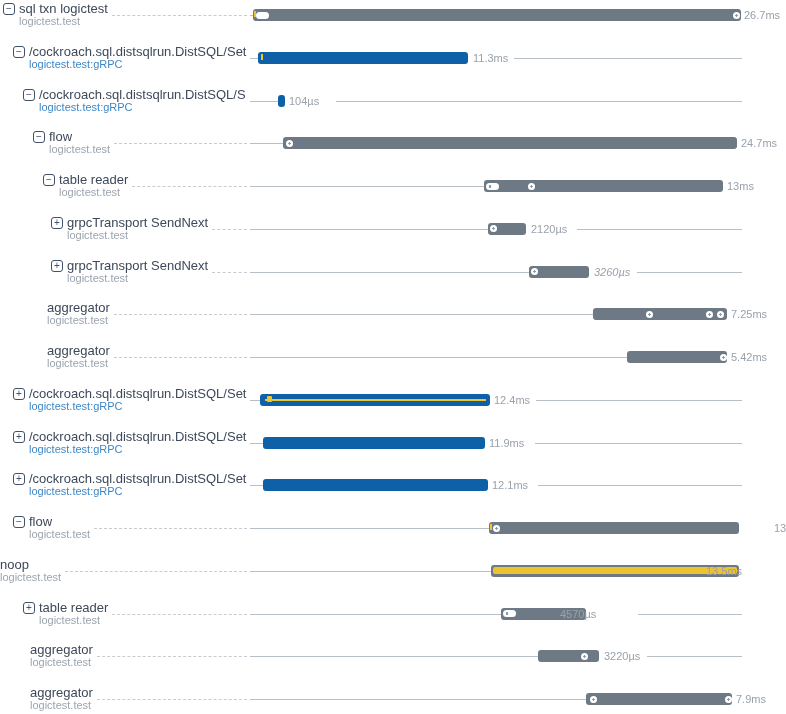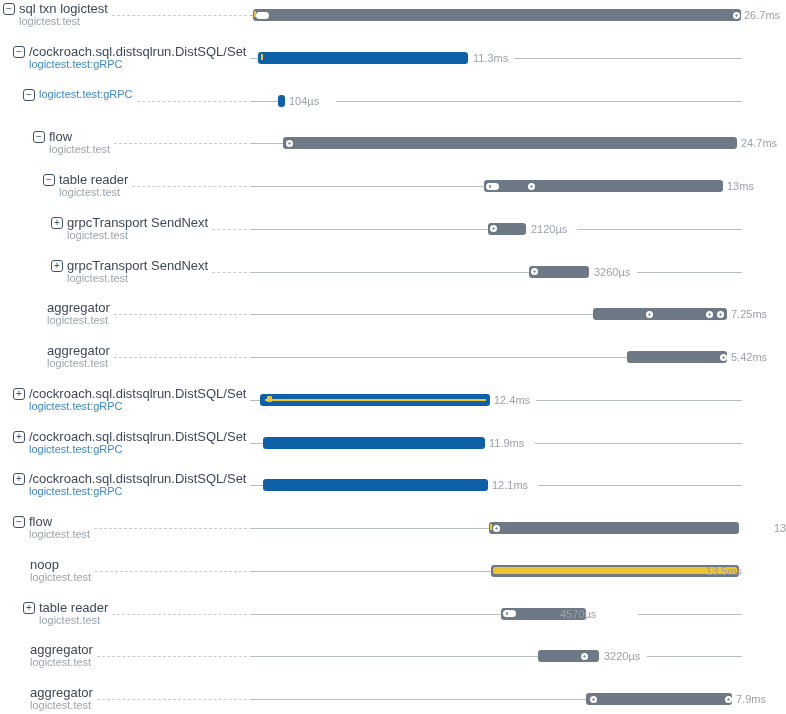--- a/index.html
+++ b/index.html
@@ -72,20 +72,21 @@
     <div class="bar blue" style="left: 258px; width: 210px;"></div>
     <span class="duration" style="left: 473px;">11.3ms</span>
     <div class="trail" style="left: 514px; width: 228px;"></div>
   <span class="mark ytick" style="left: 261px;"></span>
       </div>
 
   <div class="row">
     <div class="labelflex">
       <span class="expander" style="margin-left: 23px;">−</span>
       <div class="textcol">
+        <div class="title">/cockroach.sql.distsqlrun.DistSQL/S</div>
         <div class="sub blue">logictest.test:gRPC</div>
       </div>
       <div class="dashfill"></div>
     </div>
     <div class="leader" style="left: 250px; width: 28px;"></div>
     <div class="bar blue" style="left: 278px; width: 7px;"></div>
     <span class="duration" style="left: 289px;">104µs</span>
     <div class="trail" style="left: 336px; width: 406px;"></div>
   </div>
 
@@ -142,21 +143,21 @@
     <div class="labelflex">
       <span class="expander" style="margin-left: 51px;">+</span>
       <div class="textcol">
         <div class="title">grpcTransport SendNext</div>
         <div class="sub gray">logictest.test</div>
       </div>
       <div class="dashfill"></div>
     </div>
     <div class="leader" style="left: 250px; width: 279px;"></div>
     <div class="bar gray" style="left: 529px; width: 60px;"></div>
-    <span class="duration" style="left: 594px;">3260µs</span>
+    <span class="duration" style="left: 594px; font-style: italic;">3260µs</span>
     <div class="trail" style="left: 637px; width: 105px;"></div>
   <span class="mark dot" style="left: 531px;"></span>
       </div>
 
   <div class="row">
     <div class="labelflex">
 
       <div class="textcol" style="margin-left: 47px;">
         <div class="title">aggregator</div>
         <div class="sub gray">logictest.test</div>
@@ -249,21 +250,21 @@
     <div class="bar gray" style="left: 489px; width: 250px;"></div>
     <span class="duration" style="left: 774px;">13.6ms</span>
 
   <span class="mark ytick" style="left: 490px;"></span>
         <span class="mark dot" style="left: 493px;"></span>
       </div>
 
   <div class="row">
     <div class="labelflex">
 
-      <div class="textcol" style="margin-left: 30px;">
+      <div class="textcol" style="">
         <div class="title">noop</div>
         <div class="sub gray">logictest.test</div>
       </div>
       <div class="dashfill"></div>
     </div>
     <div class="leader" style="left: 250px; width: 241px;"></div>
     <div class="bar gray" style="left: 491px; width: 248px;">
           <div class="overlay thick-fill"></div>
         </div>
     <span class="duration" style="left: 706px;">13.5ms</span>

